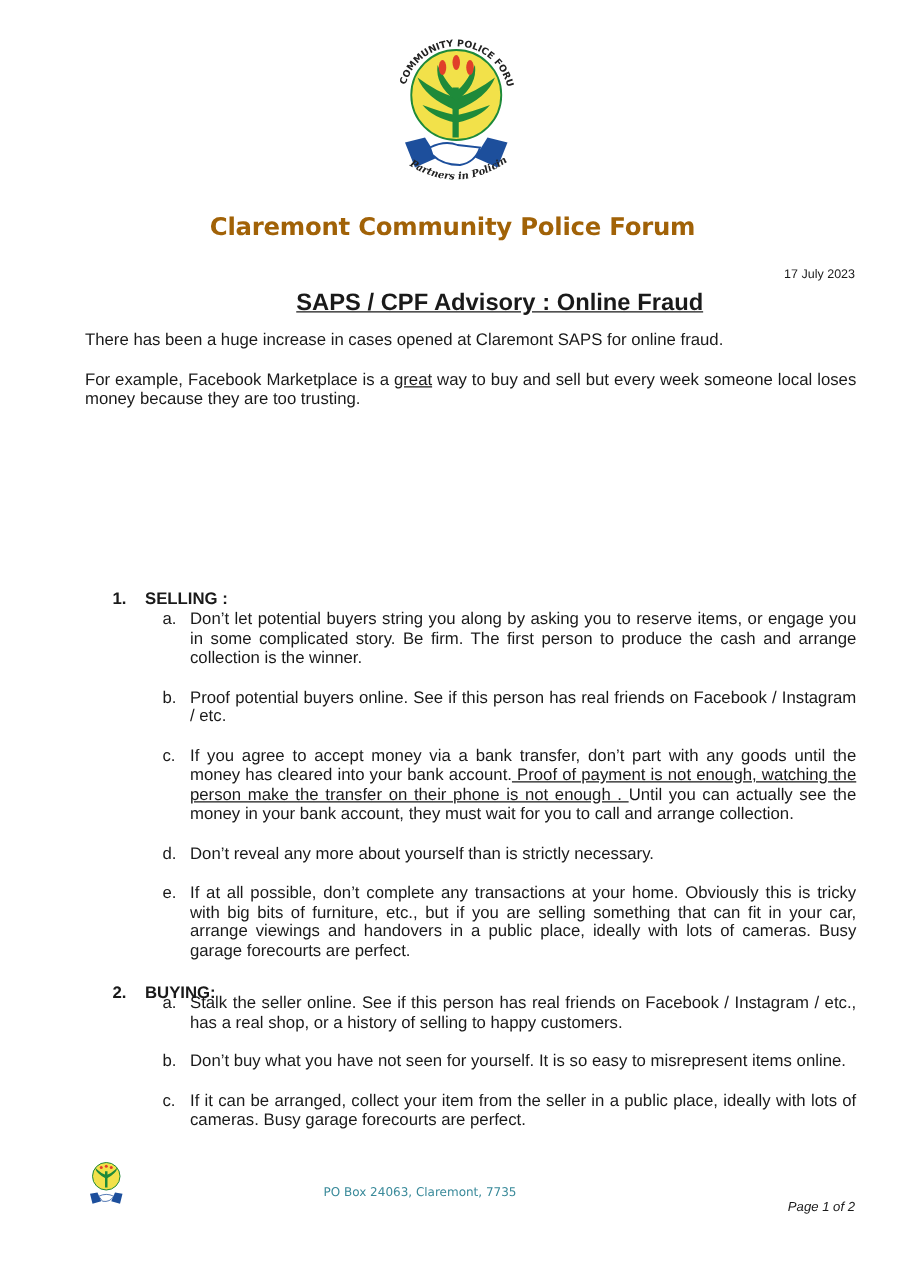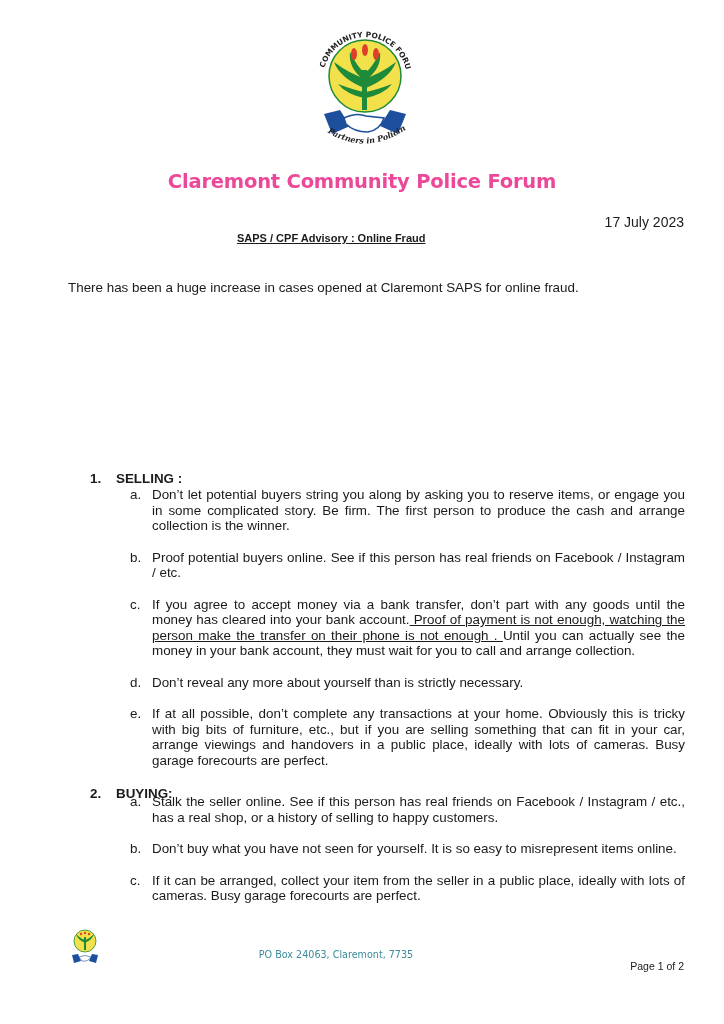--- a/index.html
+++ b/index.html
@@ -1,38 +1,38 @@
 <!DOCTYPE html>
 <html><head>
 <meta charset="utf-8">
 <style>
   html, body { margin: 0; padding: 0; background: #ffffff; }
   body { width: 724px; height: 1024px; position: relative; overflow: hidden;
          font-family: "Liberation Sans", sans-serif; color: #1a1a1a; }
   .logo { position: absolute; left: 310px; top: 18px; width: 110px; height: 140px; }
   .org-title { position: absolute; left: 0; width: 724px; top: 170px; text-align: center;
                font-family: "DejaVu Sans", sans-serif; font-weight: bold; font-size: 19.5px;
-               color: #ec4899; letter-spacing: -0.2px; }
-  .date { position: absolute; right: 40px; top: 214px; font-size: 14px; }
-  .doc-title { position: absolute; left: 237px; top: 232px; font-size: 11px; font-weight: bold;
+               color: #a16207; letter-spacing: -0.2px; }
+  .date { position: absolute; right: 40px; top: 214px; font-size: 10px; }
+  .doc-title { position: absolute; left: 237px; top: 232px; font-size: 19px; font-weight: bold;
                text-decoration: underline; }
   .body-text { position: absolute; left: 68px; width: 617px; font-size: 13.4px; line-height: 15.5px;
                text-align: justify; }
-  .p { margin: 16px 0 16px 0; }
+  .p { margin: 0 0 16px 0; }
   .section { position: absolute; left: 90px; font-size: 13.4px; font-weight: bold; }
   .section .num { display: inline-block; width: 26px; }
   .items { position: absolute; left: 130px; width: 555px; font-size: 13.4px; line-height: 15.5px; }
   .item { display: flex; margin-bottom: 16px; }
   .item .lbl { width: 22px; flex: none; }
   .item .txt { flex: 1; text-align: justify; }
   .u { text-decoration: underline; }
   .footer-logo { position: absolute; left: 68px; top: 925px; width: 34px; height: 44px; }
   .footer-addr { position: absolute; left: 0; width: 672px; top: 948px; text-align: center;
                  font-family: "DejaVu Sans", sans-serif; font-size: 9.6px; color: #3a8a9a; line-height: 14px; }
-  .page-num { position: absolute; right: 40px; top: 960px; font-size: 10.5px; }
+  .page-num { position: absolute; right: 40px; top: 960px; font-size: 10.5px; font-style: italic; }
 </style>
 </head>
 <body>
 
 <svg class="logo" viewBox="0 0 110 140">
   <defs>
     <path id="arcTop" d="M 14 52 A 42 42 0 0 1 96 52"></path>
     <path id="arcBot" d="M 14 112 Q 55 140 98 110"></path>
   </defs>
   <text font-family="DejaVu Sans, sans-serif" font-size="7.5" font-weight="bold" fill="#222">
@@ -56,20 +56,21 @@
     <textPath href="#arcBot" startOffset="4">Partners in Policing</textPath>
   </text>
 </svg>
 
 <div class="org-title">Claremont Community Police Forum</div>
 <div class="date">17 July 2023</div>
 <div class="doc-title">SAPS / CPF Advisory : Online Fraud</div>
 
 <div class="body-text" style="top:264px;">
   <p class="p">There has been a huge increase in cases opened at Claremont SAPS for online fraud.</p>
+  <p class="p"><span>For example, Facebook Marketplace is a </span><span class="u">great</span><span> way to buy and sell but every week someone local loses money because they are too trusting.</span></p>
 </div>
 
 <div class="section" style="top:471px;">
   <span class="num">1.</span><span>SELLING :</span>
 </div>
 <div class="items" style="top:487px;">
   <div class="item">
       <span class="lbl">a.</span>
       <span class="txt">Don’t let potential buyers string you along by asking you to reserve items, or engage you in some complicated story.  Be firm.  The first person to produce the cash and arrange collection is the winner.</span>
     </div>

